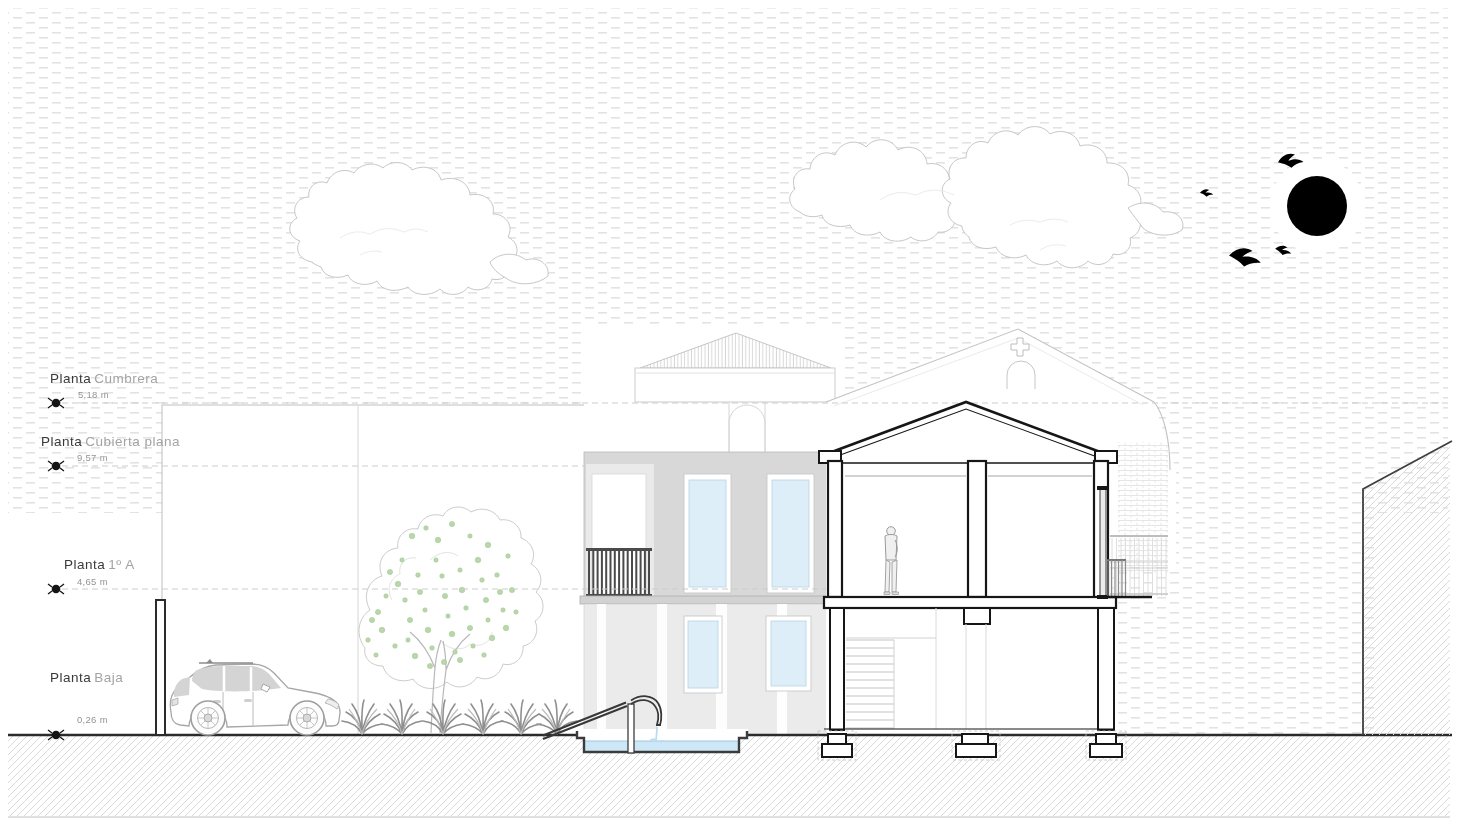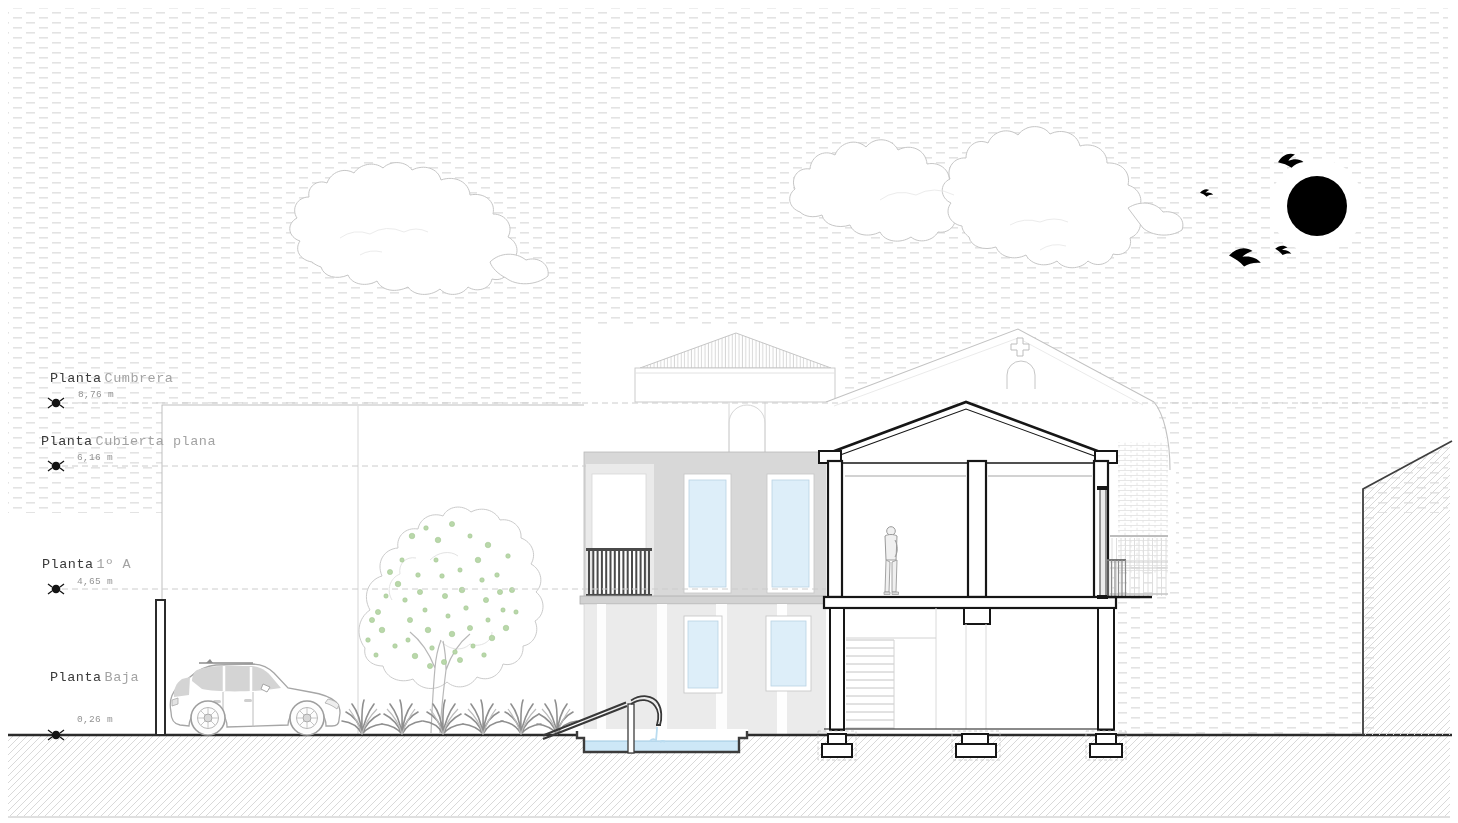--- a/index.html
+++ b/index.html
@@ -1,17 +1,17 @@
 <!DOCTYPE html>
 <html><head>
 <meta charset="utf-8">
 <style>
   html,body{margin:0;padding:0;background:#fff}
   .canvas{position:relative;width:1458px;height:823px;background:#ffffff;overflow:hidden;
-          font-family:Liberation Mono, monospace}
+          font-family:Liberation Sans, sans-serif}
   .canvas svg{position:absolute;left:0;top:0}
   .lvl{position:absolute;font-size:13.5px;letter-spacing:.5px;color:#3a3a3a;white-space:nowrap}
   .lvl .lvl-q{color:#a3a3a3;margin-left:3px}
   .elev{position:absolute;font-size:9.5px;color:#949494;letter-spacing:.3px;white-space:nowrap}
 </style>
 </head>
 <body>
 
 <div class="canvas">
 
@@ -315,28 +315,28 @@
 
   <use href="#bm" transform="translate(56,403)"></use>
   <use href="#bm" transform="translate(56,466)"></use>
   <use href="#bm" transform="translate(56,589)"></use>
   <use href="#bm" transform="translate(56,735)"></use>
 </svg>
 
 <div class="lvl" style="left:50px;top:371px">
   <span class="lvl-n">Planta</span><span class="lvl-q">Cumbrera</span>
 </div>
-<div class="elev" style="left:78px;top:389px">8,76 m</div>
+<div class="elev" style="left:78px;top:389px">5,18 m</div>
 
 <div class="lvl" style="left:41px;top:434px">
   <span class="lvl-n">Planta</span><span class="lvl-q">Cubierta plana</span>
 </div>
-<div class="elev" style="left:77px;top:452px">6,16 m</div>
-
-<div class="lvl" style="left:42px;top:557px">
+<div class="elev" style="left:77px;top:452px">9,57 m</div>
+
+<div class="lvl" style="left:64px;top:557px">
   <span class="lvl-n">Planta</span><span class="lvl-q">1º A</span>
 </div>
 <div class="elev" style="left:77px;top:576px">4,65 m</div>
 
 <div class="lvl" style="left:50px;top:670px">
   <span class="lvl-n">Planta</span><span class="lvl-q">Baja</span>
 </div>
 <div class="elev" style="left:77px;top:714px">0,26 m</div>
 
 </div>

